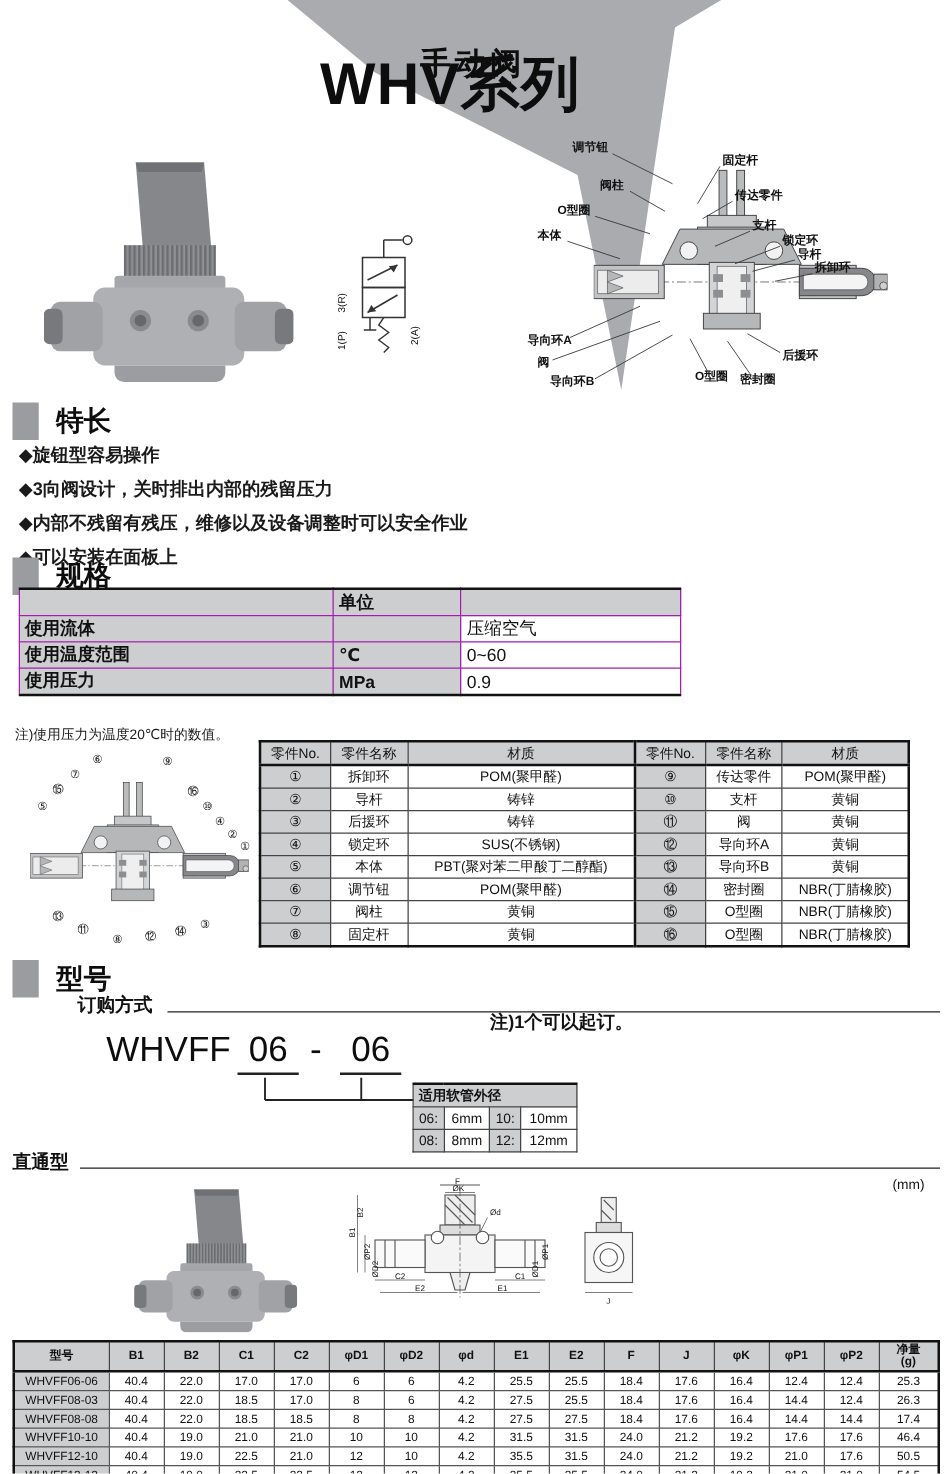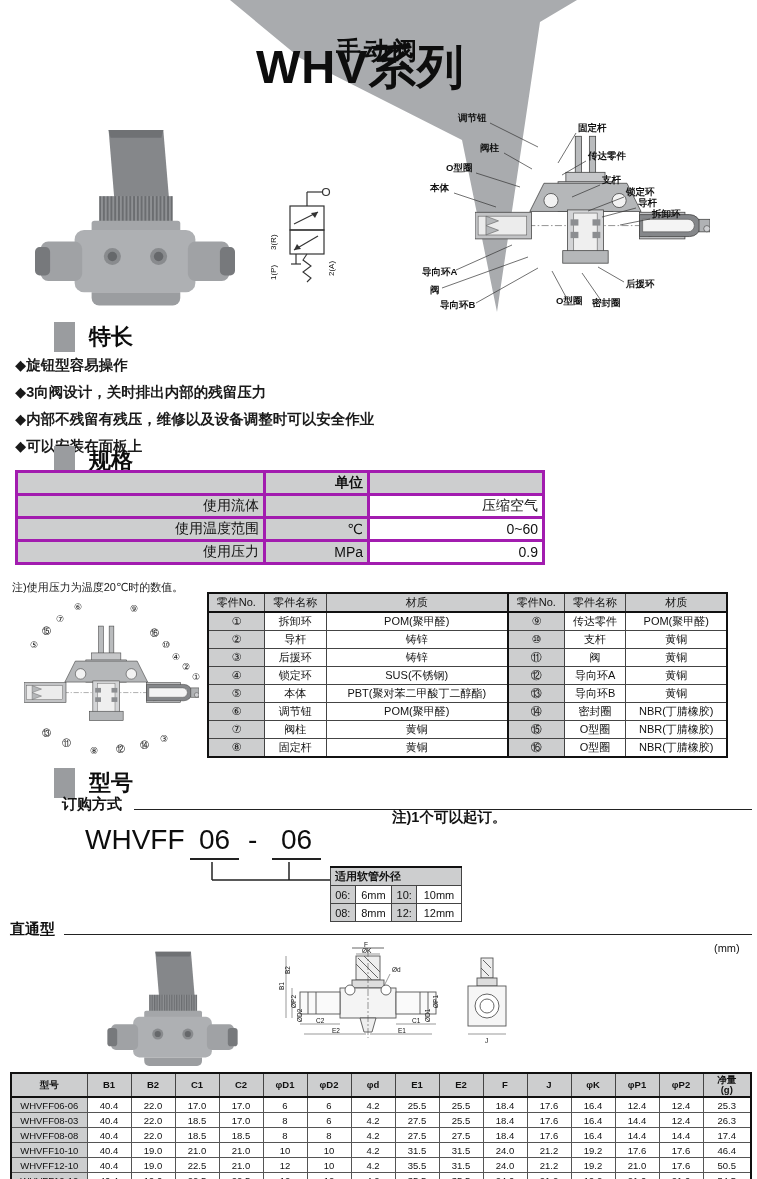--- a/index.html
+++ b/index.html
@@ -5,36 +5,36 @@
   html,body{margin:0;padding:0;background:#fff;}
   #page{position:relative;width:757px;height:1179px;background:#fff;overflow:hidden;
         font-family:"Liberation Sans","DejaVu Sans",sans-serif;color:#111;}
   .abs{position:absolute;}
   
   #chevron{left:0;top:0;width:757px;height:315px;background:#a9abae;
            clip-path:polygon(230px 0px,577px 0px,540px 22px,497px 312px,462px 140px,300px 58px);}
   #title-small{left:336px;top:6px;font-size:25px;font-weight:bold;letter-spacing:3px;color:#0d0d0d;margin-top:28px;}
   #title-large{left:256px;top:36px;font-size:47px;font-weight:bold;color:#0d0d0d;letter-spacing:1px;}
   
-  .sec{position:absolute;left:10px;display:flex;align-items:flex-start;margin-left:44px;}
+  .sec{position:absolute;left:10px;display:flex;align-items:flex-start;}
   .sec .sq{width:21px;height:30px;background:#9a9c9f;margin-right:14px;}
   .sec .t{font-size:22px;font-weight:bold;line-height:30px;color:#0d0d0d;}
   
   #features{left:15px;top:352px;font-size:14.5px;font-weight:600;line-height:27px;color:#1a1a1a;}
   #features div{white-space:nowrap;}
   
   table{border-collapse:collapse;}
   td,th{font-weight:normal;}
   .g{background:#cdcecf;}
   
   #spec-table{left:15px;top:470px;width:530px;font-size:14px;}
-  #spec-table th,#spec-table td{border:3px solid #a21caf;height:20px;text-align:right;padding:0 4px;}
+  #spec-table th,#spec-table td{border:1px solid #a21caf;height:20px;text-align:left;padding:0 4px;}
   #spec-table{border-top:2px solid #111;border-bottom:2px solid #111;}
   #spec-table th{background:#cdcecf;font-weight:bold;}
-  #spec-table td.g{font-weight:normal;}
+  #spec-table td.g{font-weight:bold;}
   #spec-note{left:12px;top:580px;font-size:11px;color:#1a1a1a;}
   
   #parts-table{left:207px;top:592px;width:521px;font-size:11px;border:2px solid #111;}
   #parts-table th,#parts-table td{border:1px solid #444;height:17px;text-align:center;padding:0 2px;}
   #parts-table th{background:#cdcecf;border-bottom:2px solid #111;}
   #parts-table td:nth-child(4),#parts-table th:nth-child(4){border-left:2px solid #111;}
   
   #order-label{left:62px;top:795px;font-size:15px;font-weight:bold;}
   #order-rule{left:134px;top:809px;width:618px;height:0;border-top:1.5px solid #222;}
   .code{position:absolute;top:824px;font-size:28px;font-weight:normal;color:#0d0d0d;}

